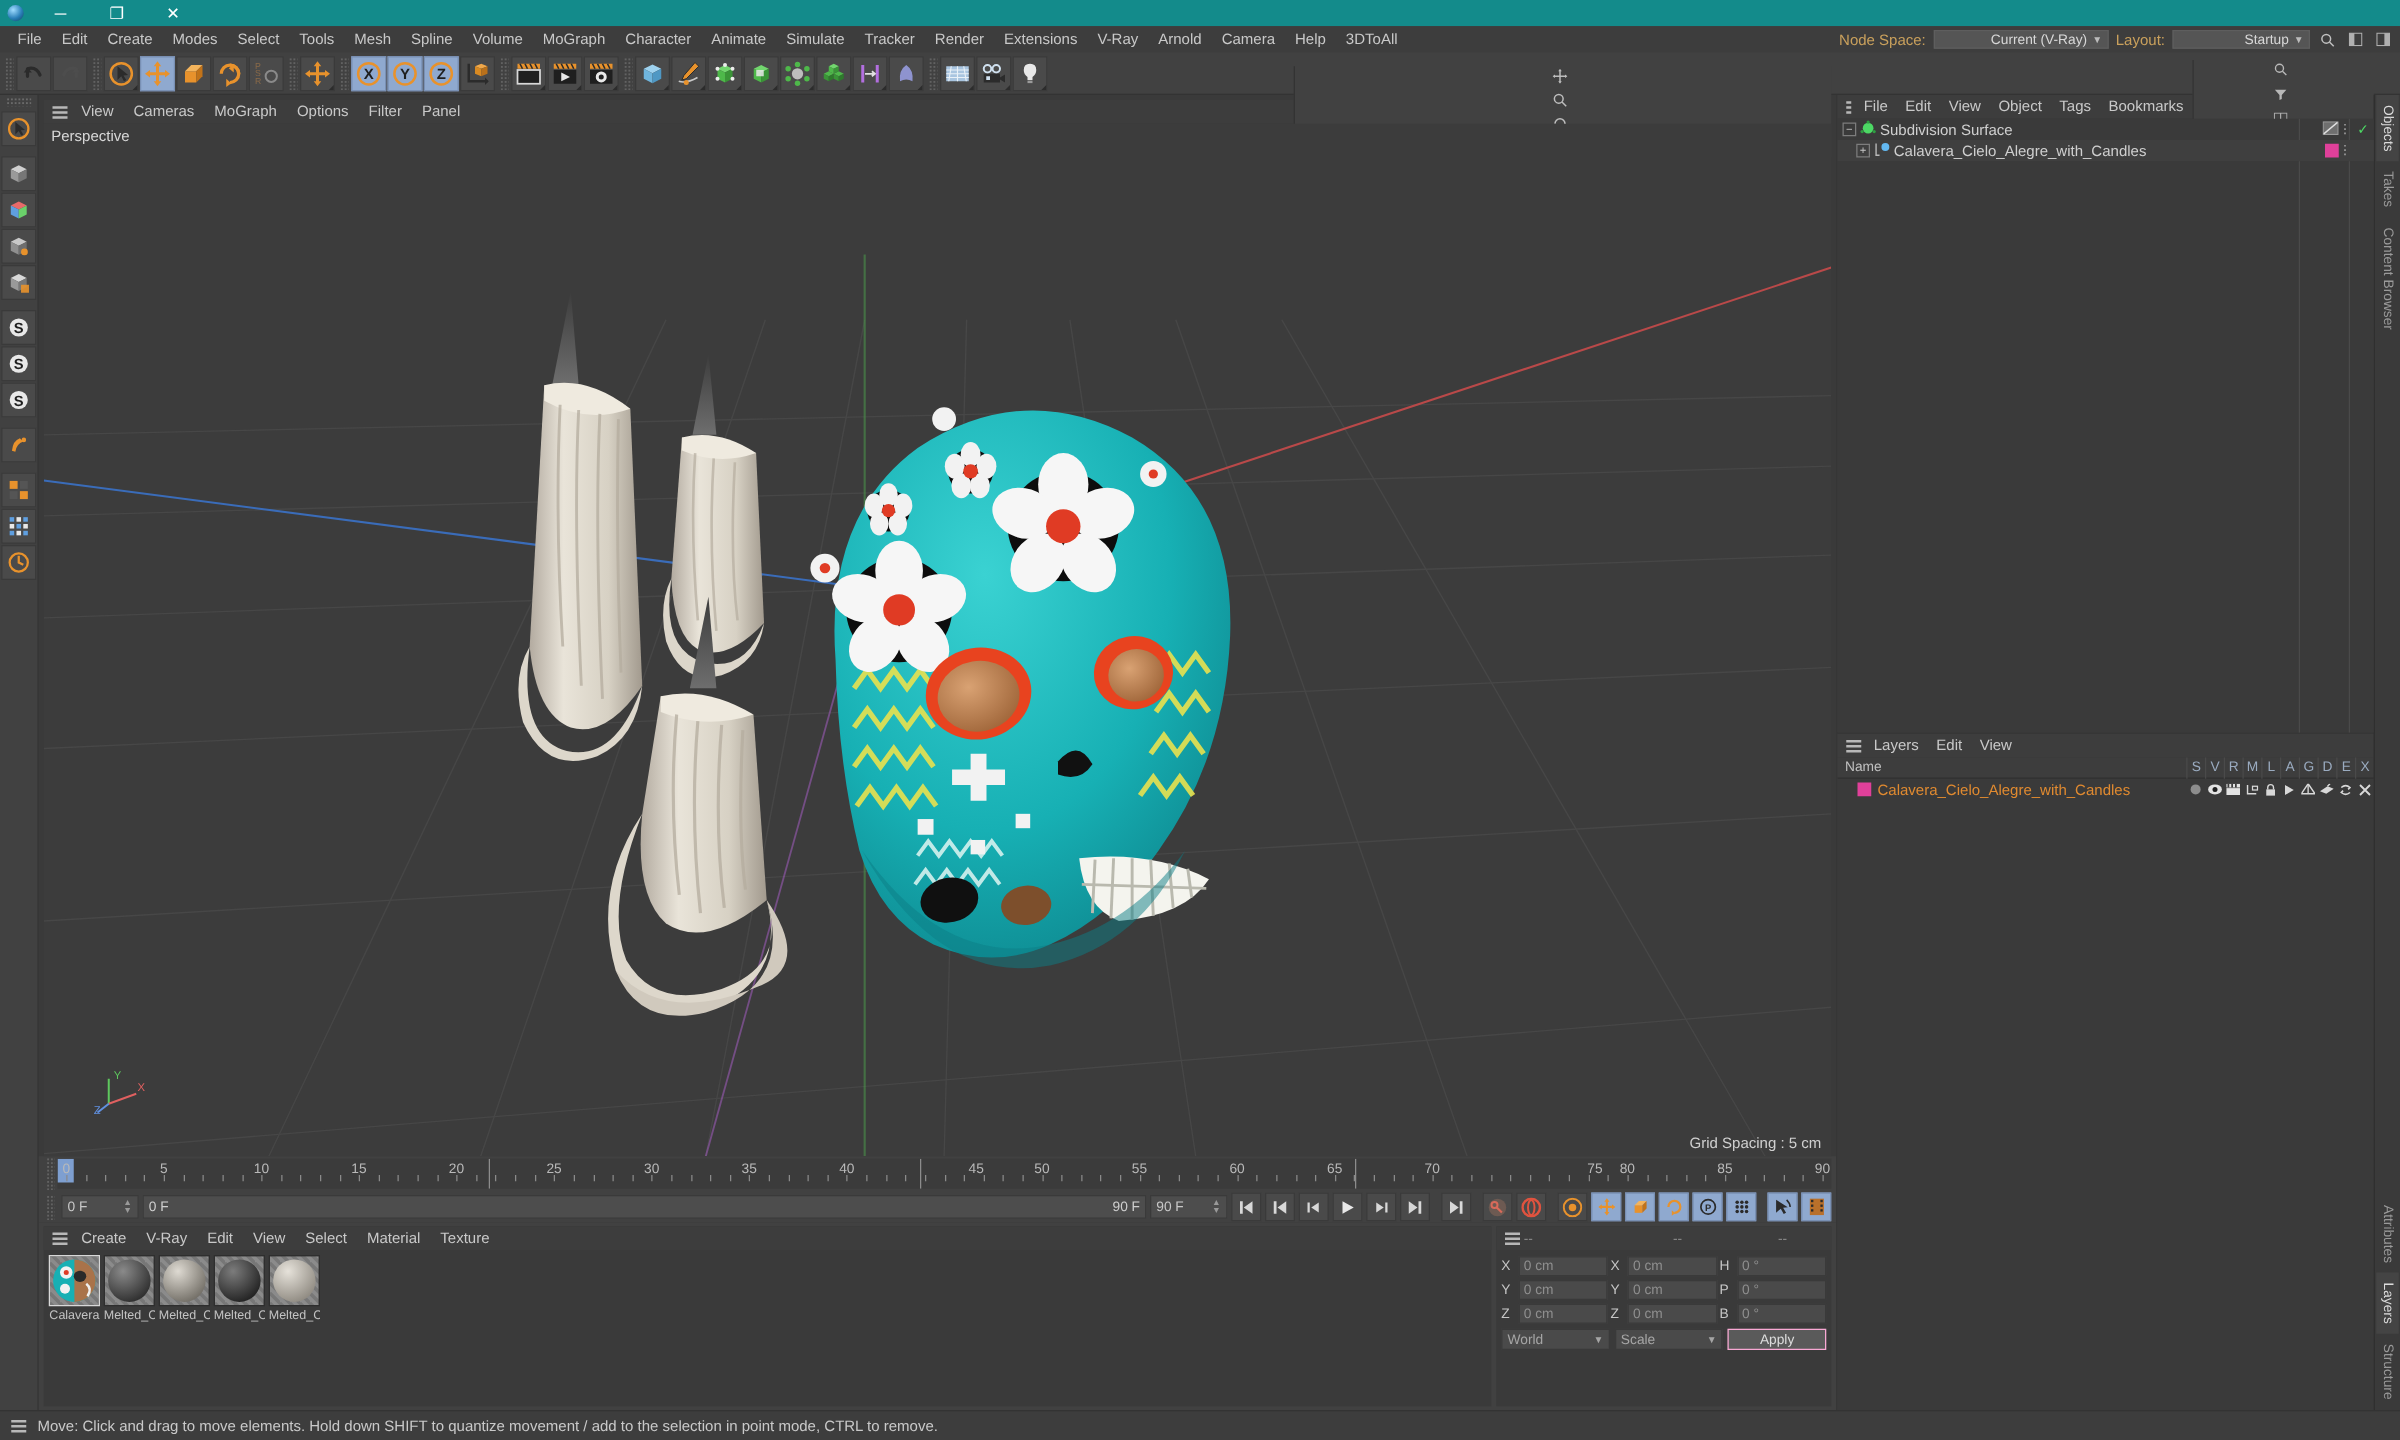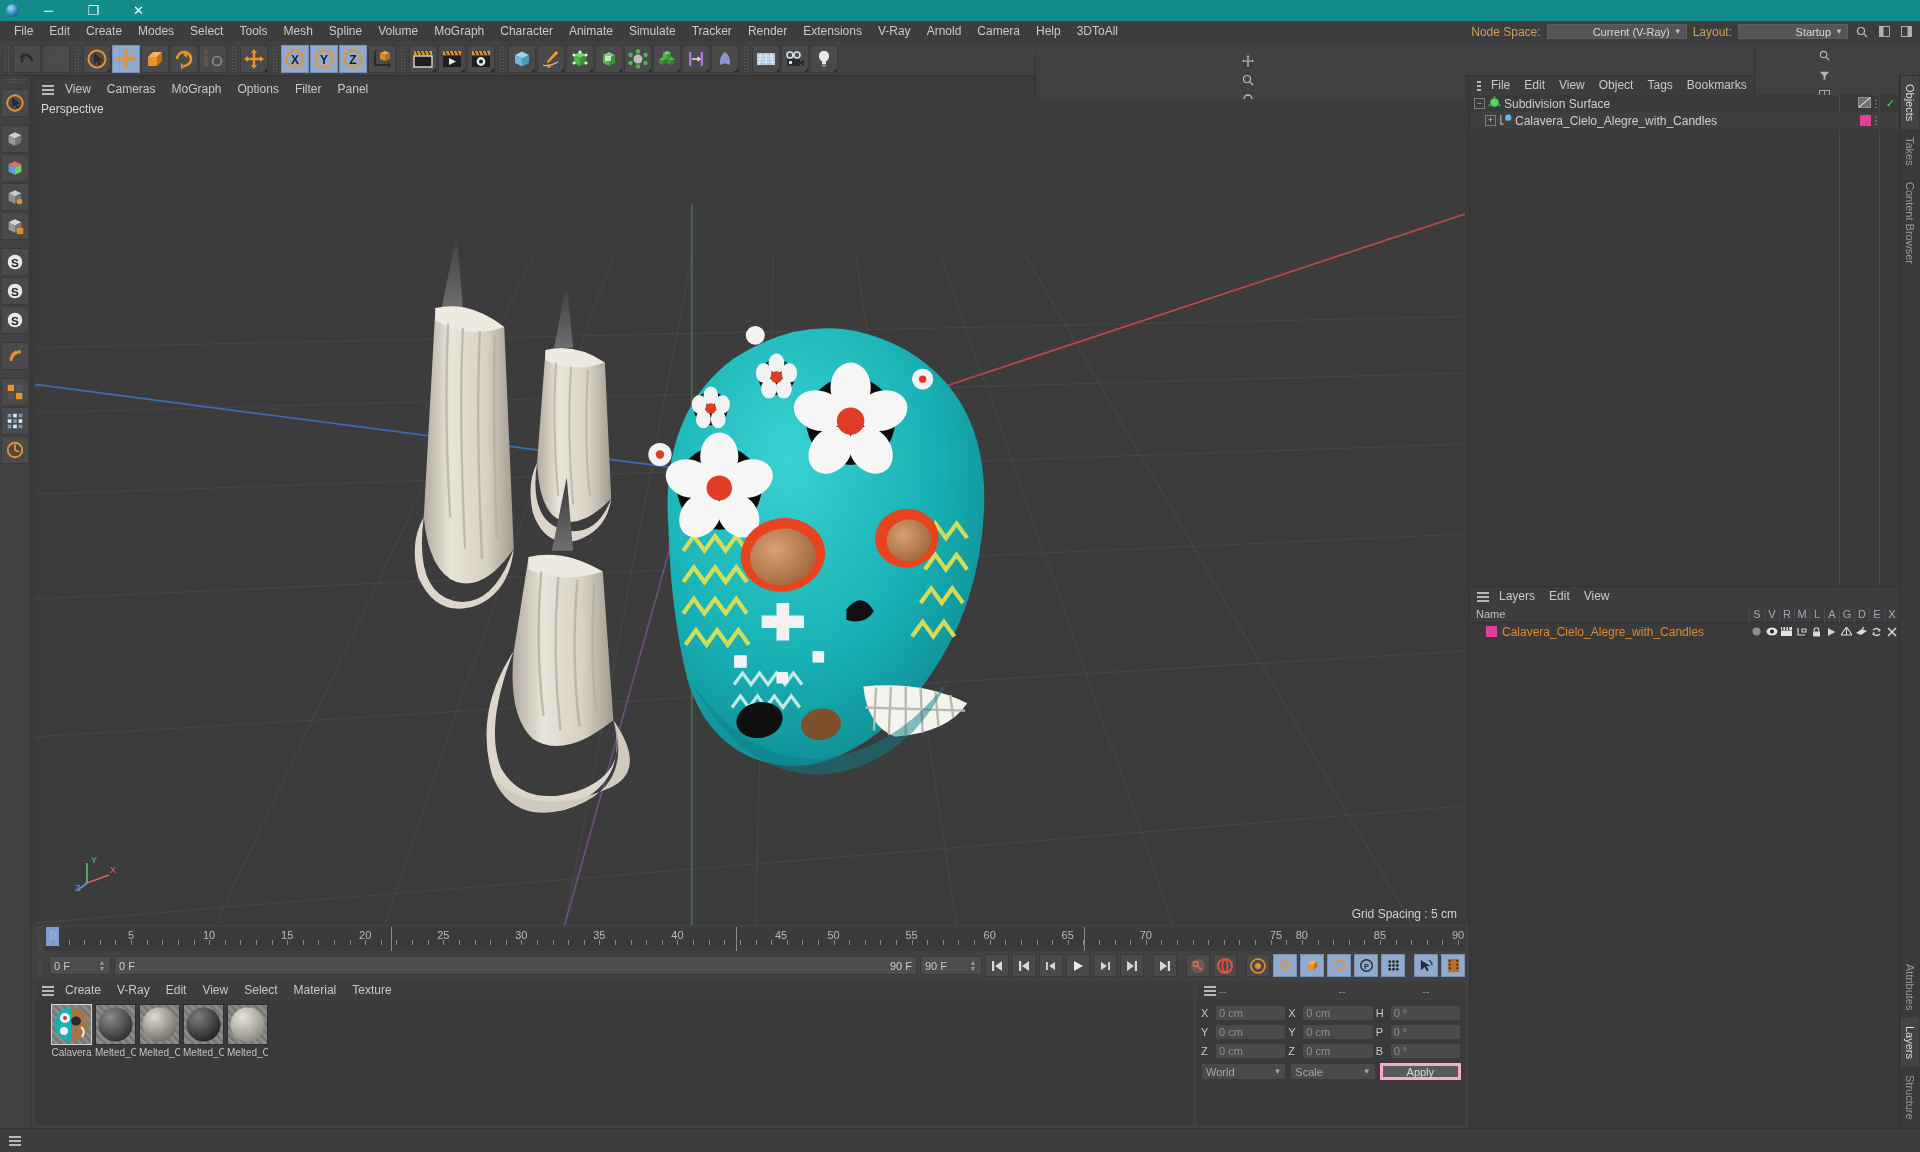--- a/index.html
+++ b/index.html
@@ -72,38 +72,38 @@
     margin-left:auto;color:#9a9a9a;font-size:7px;line-height:6px;}
   .rangebar{flex:1;background:#4d4d4d;border:1px solid #3a3a3a;height:19px;display:flex;align-items:center;
     justify-content:space-between;padding:0 4px;color:#cfcfcf;font-size:11px;}
   .pb{width:24px;height:23px;background:#4a4a4a;border:1px solid #3a3a3a;display:flex;align-items:center;justify-content:center;}
   .pb.on{background:#8fa9cf;border-color:#7990b4;}
   
   .bottom{height:150px;display:flex;background:#414141;padding:3px 4px 3px 4px;gap:4px;}
   .matpanel{flex:1;display:flex;flex-direction:column;background:#3a3a3a;min-width:0;}
   .matbar{height:19px;background:#3d3d3d;display:flex;align-items:center;padding-left:4px;}
   .matbar .mi{padding:0 8px;line-height:19px;font-size:12px;color:#c9c9c9;}
-  .matgrid{flex:1;display:flex;gap:3px;padding:4px;margin-left:12px;}
+  .matgrid{flex:1;display:flex;gap:3px;padding:4px;}
   .mat{width:41px;display:flex;flex-direction:column;align-items:center;}
   .mat .sw{width:41px;height:41px;border:1px solid #2e2e2e;position:relative;overflow:hidden;
     background:linear-gradient(45deg,#777 25%,#8b8b8b 25%,#8b8b8b 50%,#777 50%,#777 75%,#8b8b8b 75%);
     background-size:8px 8px;}
   .mat.sel .sw{border:1px solid #d8d8d8;}
   .mat .nm{font-size:10px;color:#c3c3c3;width:41px;text-align:center;white-space:nowrap;overflow:hidden;margin-top:2px;}
   .coordpanel{width:268px;display:flex;flex-direction:column;background:#3a3a3a;}
   .coordbar{height:19px;background:#3d3d3d;display:flex;align-items:center;padding-left:4px;color:#8d8d8d;font-size:11px;}
   .coordbody{flex:1;padding:5px 4px;}
   .crow{display:flex;align-items:center;gap:2px;margin-bottom:3px;}
   .clab{width:12px;color:#c6c6c6;font-size:11px;text-align:left;}
   .cfield{flex:1;background:#4a4a4a;border:1px solid #3a3a3a;height:16px;display:flex;align-items:center;
     padding:0 3px;color:#8f8f8f;font-size:11px;}
   .crow2{display:flex;align-items:center;gap:4px;margin-top:4px;}
   .csel{flex:1;background:#4a4a4a;border:1px solid #3a3a3a;height:17px;display:flex;align-items:center;
     padding:0 4px;color:#a5a5a5;font-size:11px;}
-  .applybtn{flex:1;background:#5a5a5a;border:3px solid #f9a8d4;height:17px;display:flex;align-items:center;
+  .applybtn{flex:1;background:#5a5a5a;border:1px solid #f9a8d4;height:17px;display:flex;align-items:center;
     justify-content:center;color:#dcdcdc;font-size:11px;}
   
   .right{width:430px;display:flex;flex-direction:column;background:#414141;border-left:1px solid #333;}
   .rtop{height:510px;display:flex;flex-direction:column;background:#3a3a3a;}
   .rbar{height:19px;background:#3d3d3d;display:flex;align-items:center;padding-left:4px;}
   .rbar .mi{padding:0 7px;line-height:19px;font-size:12px;color:#c9c9c9;}
   .rbar .right{margin-left:auto;display:flex;align-items:center;gap:4px;padding-right:5px;}
   .objlist{flex:1;position:relative;background:#3a3a3a;}
   .objrow{display:flex;align-items:center;height:17px;padding-left:4px;font-size:12px;color:#cfcfcf;position:relative;}
   .objrow.alt{background:#3f3f3f;}
@@ -1365,13 +1365,14 @@
     <span class="vtab">Structure</span>
   </div>
 </div>
 
 <div class="status">
   <span class="hamb">
       <i></i>
       <i></i>
       <i></i>
     </span>
+  <span class="txt">Move: Click and drag to move elements. Hold down SHIFT to quantize movement / add to the selection in point mode, CTRL to remove.</span>
 </div>
 
 </body></html>

